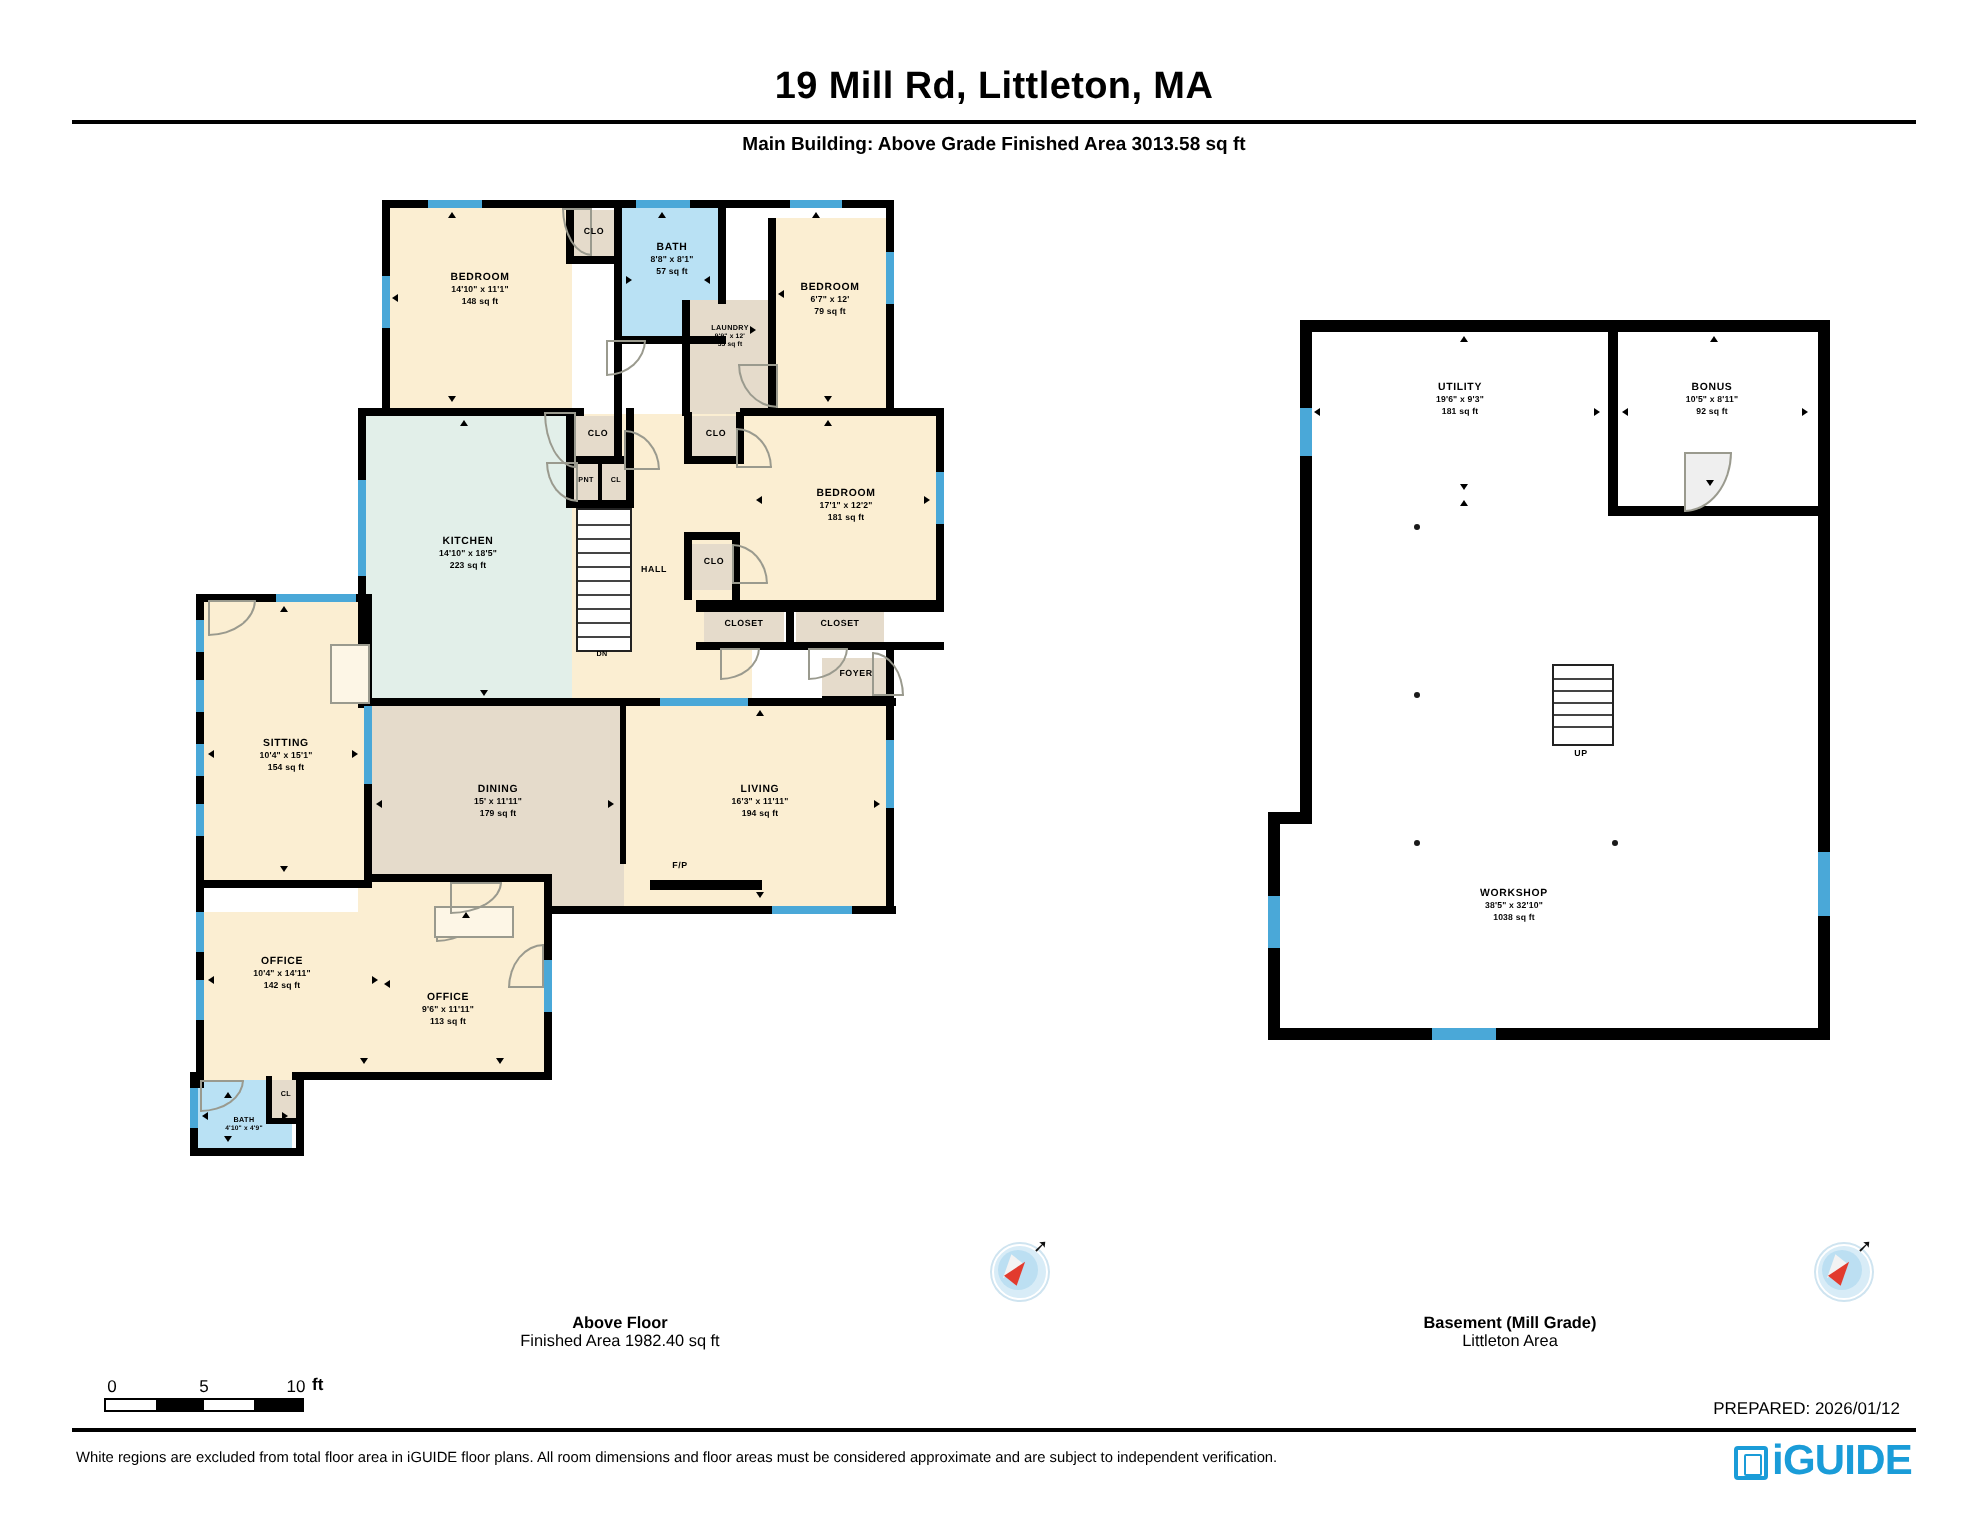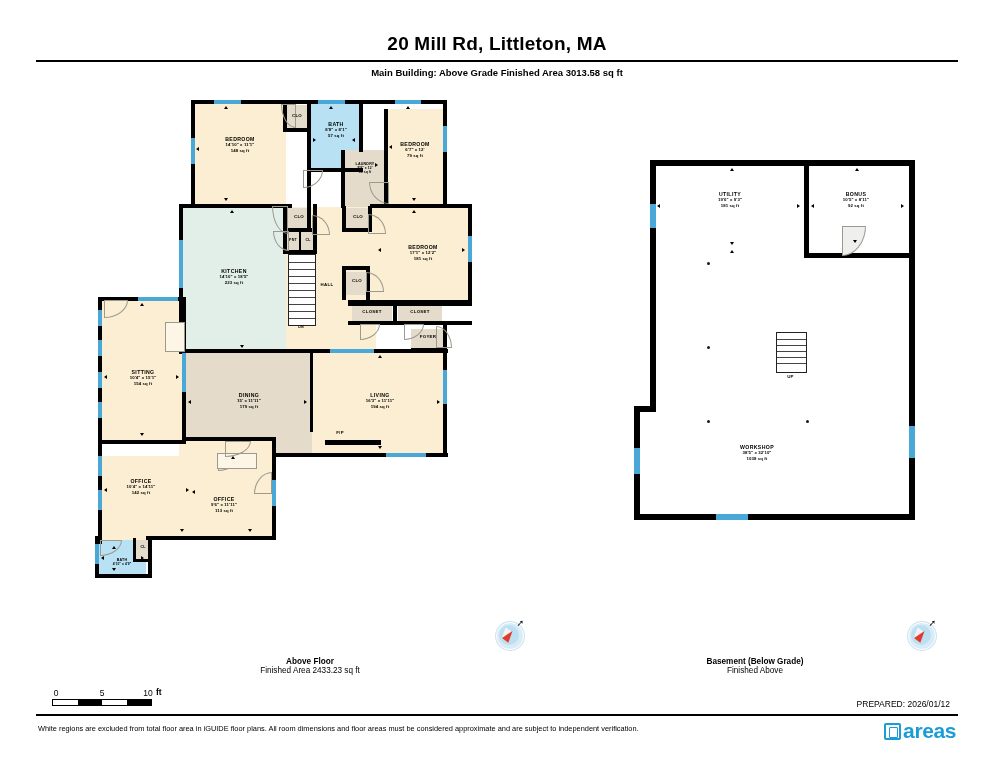--- a/index.html
+++ b/index.html
@@ -73,21 +73,21 @@
   .compass{position:absolute;width:30px;height:30px;}
   .compass .ring{position:absolute;left:2px;top:2px;width:26px;height:26px;border-radius:50%;background:#d8ecf7;border:1.6px solid #fff;box-shadow:0 0 0 1px #cfe4f0;}
   .compass .inner{position:absolute;left:5px;top:5px;width:20px;height:20px;border-radius:50%;background:#bcdff2;}
   .compass .ndl{position:absolute;left:9px;top:9px;width:0;height:0;border-left:4px solid transparent;border-right:4px solid transparent;border-bottom:12px solid #e23b2e;transform:rotate(38deg);transform-origin:50% 75%;}
   .compass .ndl2{position:absolute;left:9px;top:9px;width:0;height:0;border-left:4px solid transparent;border-right:4px solid transparent;border-top:12px solid #f3f3f3;transform:rotate(38deg);transform-origin:50% 25%;}
   .compass .arw{position:absolute;right:0;top:-1px;font-size:9px;color:#111;line-height:1;}
 </style>
 </head>
 <body>
 
-<div id="header-title">20 Mill Rd, Littleton, MA</div>
+<div id="header-title">19 Mill Rd, Littleton, MA</div>
 <div id="header-rule"></div>
 <div id="header-subtitle">Main Building: Above Grade Finished Area 3013.58 sq ft</div>
 
 <div class="plan" id="main-floor-plan" style="left:0;top:0;width:520px;height:620px;">
 
   <div class="room fill-beige" style="left:193px;top:103px;width:93px;height:104px;"></div>
   <div class="room fill-blue" style="left:310px;top:103px;width:52px;height:68px;"></div>
   <div class="room fill-tan" style="left:344px;top:150px;width:43px;height:57px;"></div>
   <div class="room fill-beige" style="left:387px;top:109px;width:58px;height:98px;"></div>
   <div class="room fill-mint" style="left:182px;top:207px;width:104px;height:145px;"></div>
@@ -431,25 +431,25 @@
 <div class="compass" style="left:906px;top:620px;">
   <div class="ring"></div>
   <div class="inner"></div>
   <div class="ndl2"></div>
   <div class="ndl"></div>
   <div class="arw">➚</div>
 </div>
 
 <div class="cap" style="left:210px;top:657px;width:200px;">
   <div class="t">Above Floor</div>
-  <div class="s">Finished Area 2433.23 sq ft</div>
+  <div class="s">Finished Area 1982.40 sq ft</div>
 </div>
 <div class="cap" style="left:655px;top:657px;width:200px;">
-  <div class="t">Basement (Below Grade)</div>
-  <div class="s">Finished Above</div>
+  <div class="t">Basement (Mill Grade)</div>
+  <div class="s">Littleton Area</div>
 </div>
 
 <div id="scalebar">
   <div class="nums">
     <span style="left:4px;">0</span>
     <span style="left:50px;">5</span>
     <span style="left:96px;">10</span>
   </div>
   <div class="bar">
       <i></i>
@@ -458,14 +458,14 @@
       <i></i>
     </div>
   <div class="ftlbl">ft</div>
 </div>
 
 <div id="prepared">PREPARED: 2026/01/12</div>
 <div id="footer-rule"></div>
 <div id="disclaimer">White regions are excluded from total floor area in iGUIDE floor plans. All room dimensions and floor areas must be considered approximate and are subject to independent verification.</div>
 <div id="iguide">
   <div class="mark"></div>
-  <div class="wd">areas</div>
+  <div class="wd">iGUIDE</div>
 </div>
 
 </body></html>

